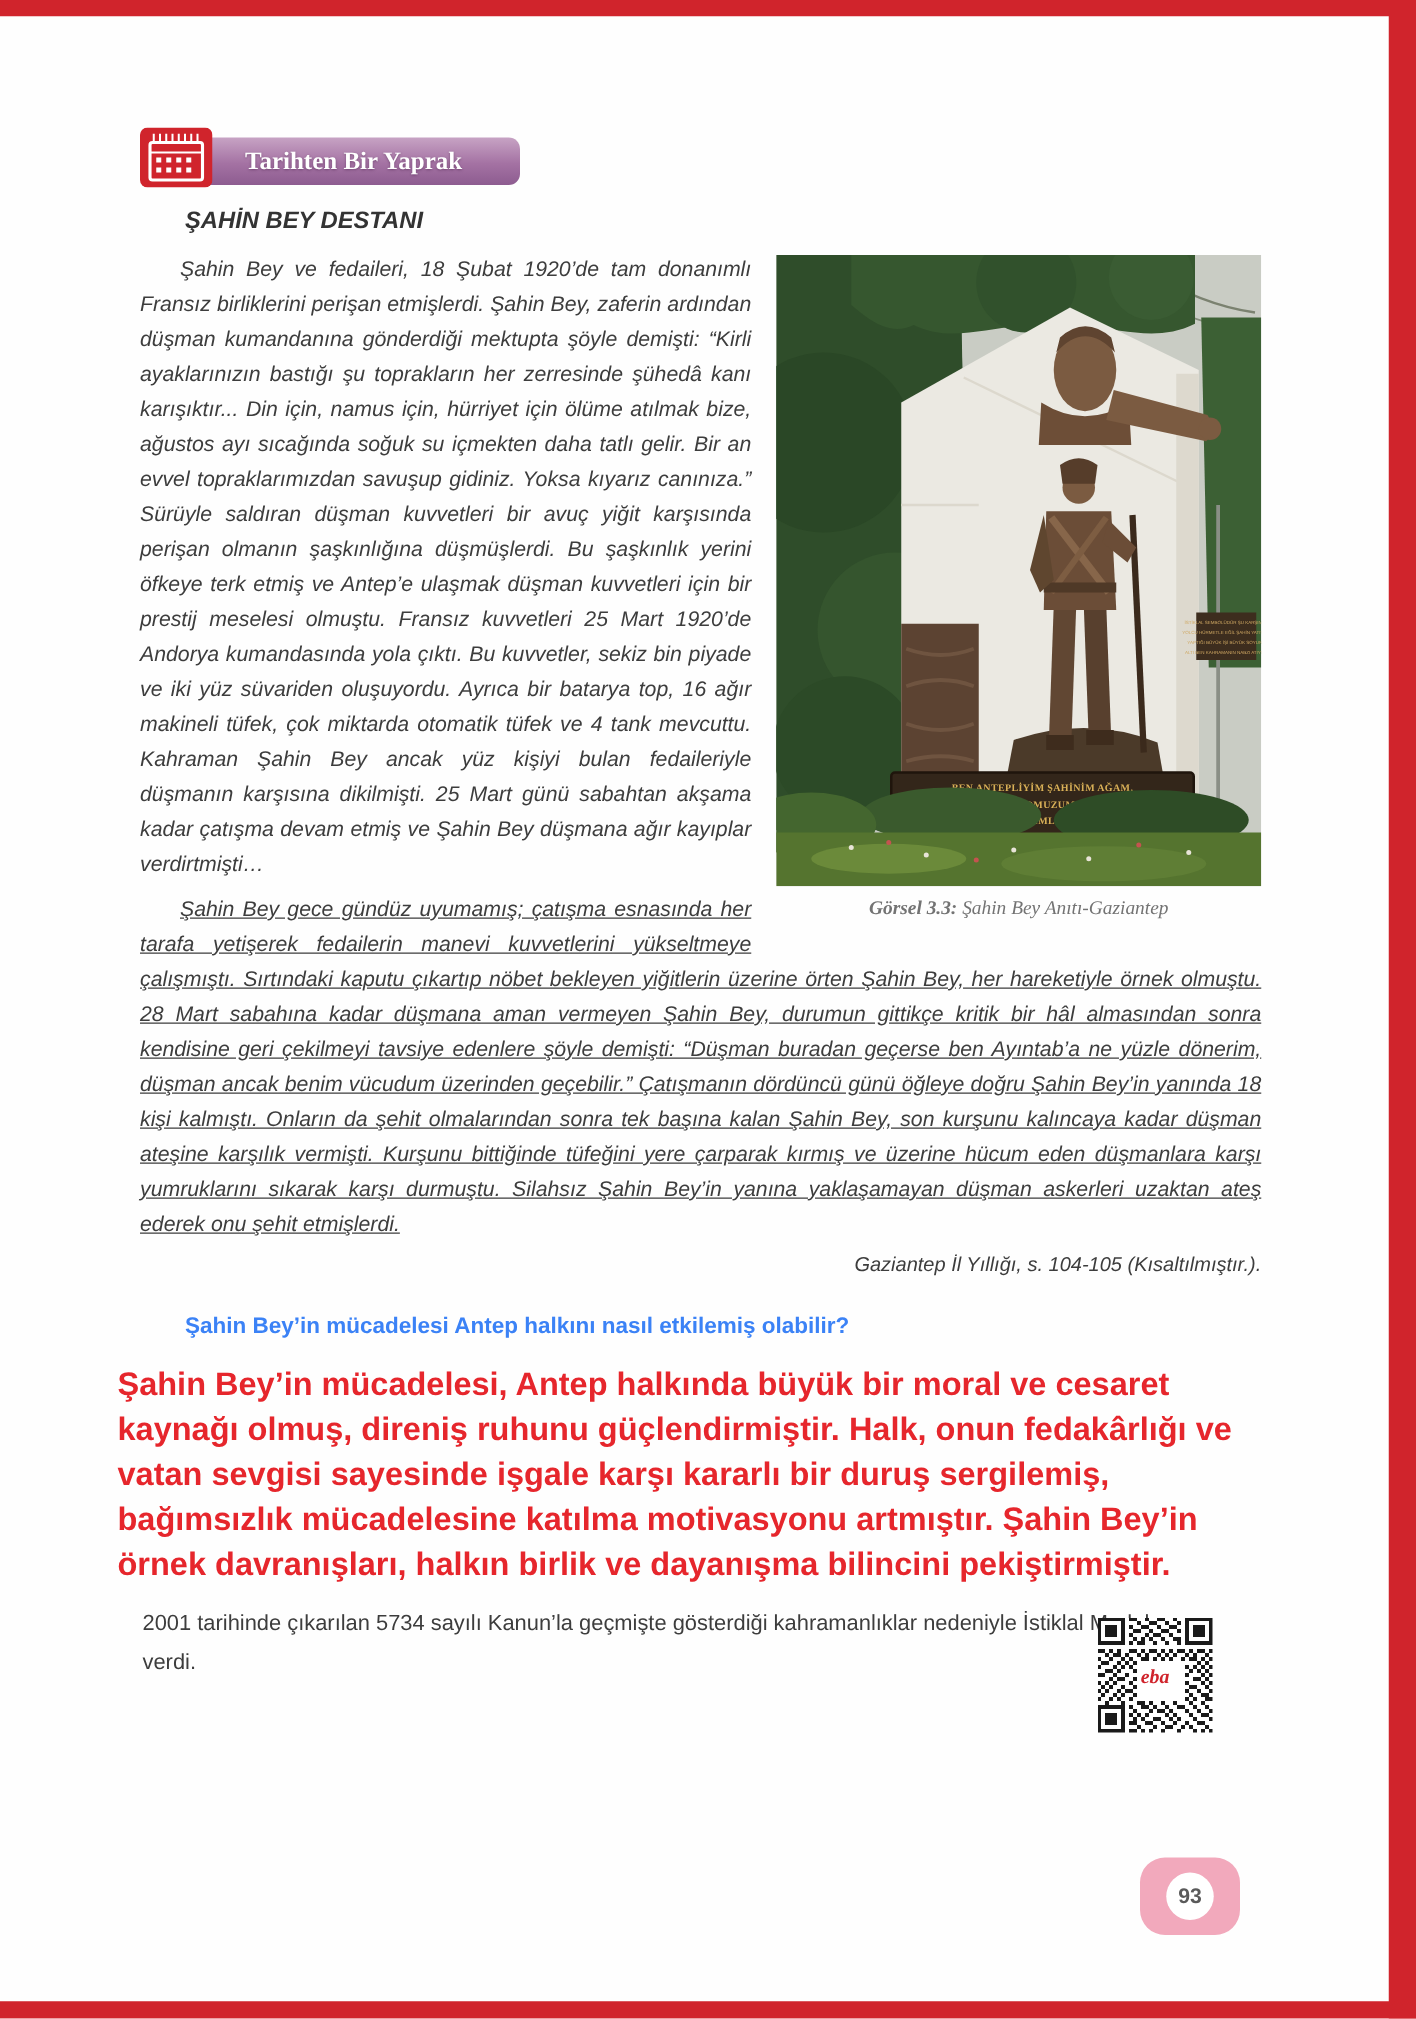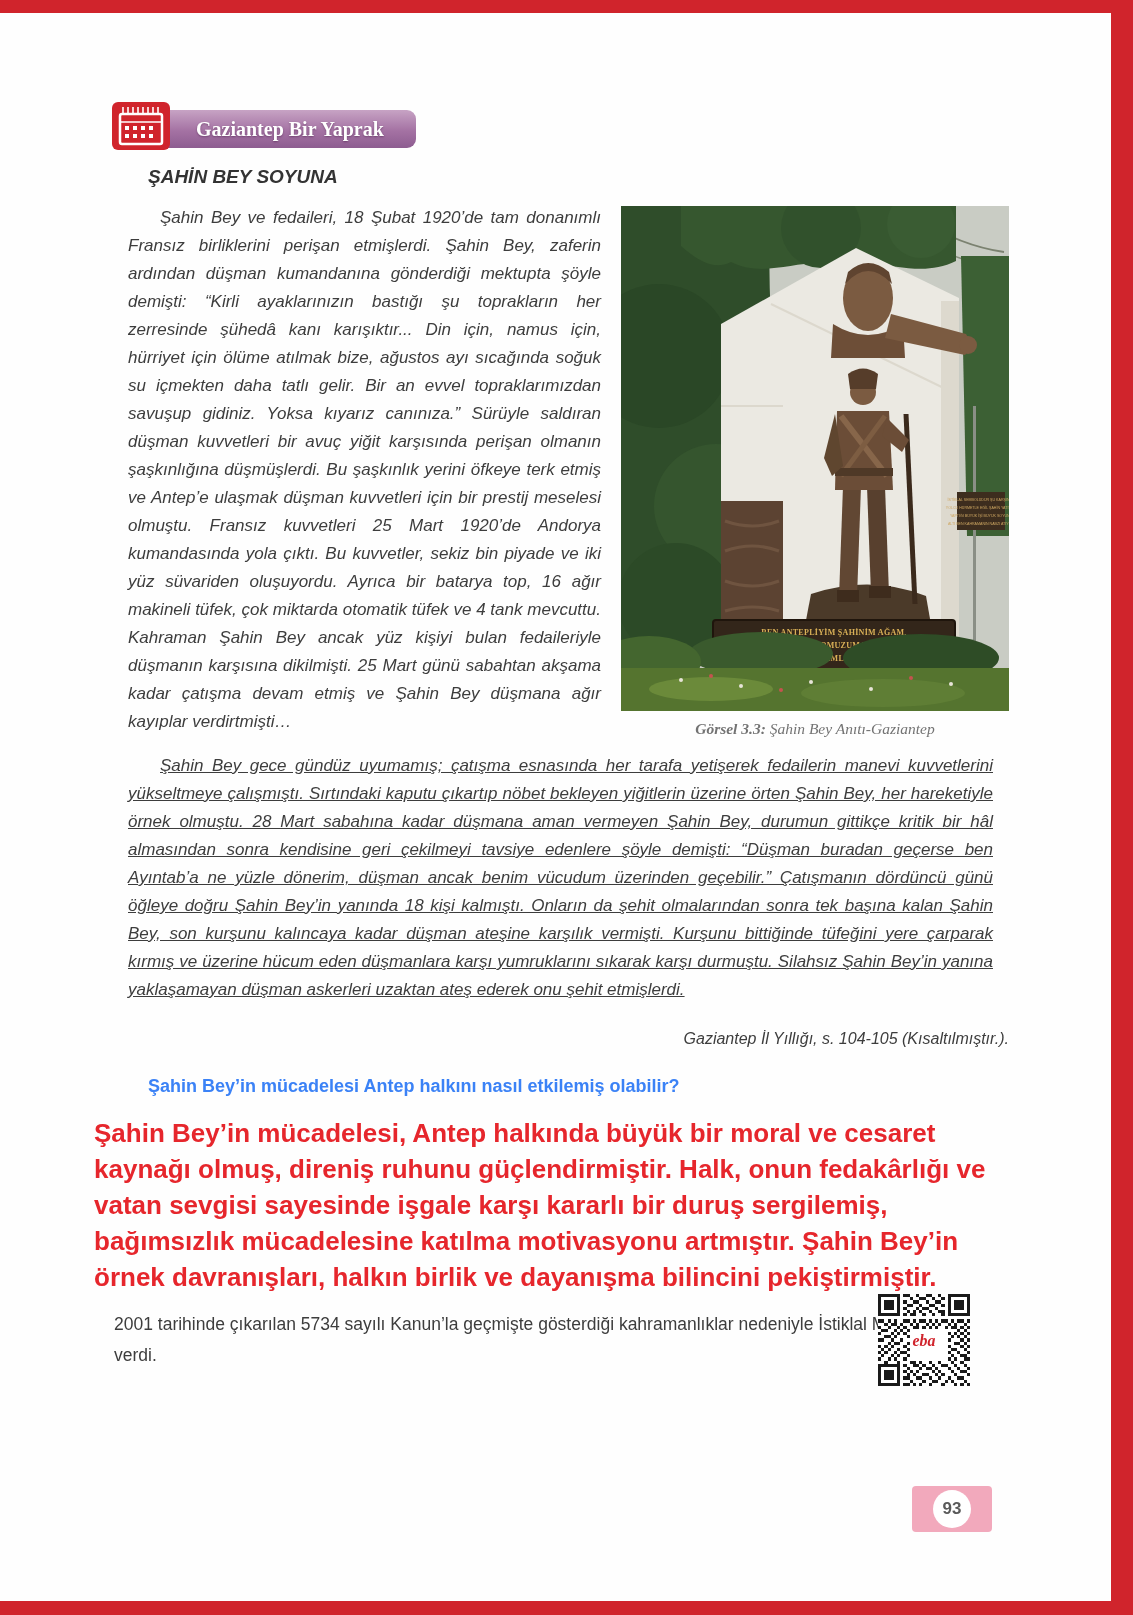--- a/index.html
+++ b/index.html
@@ -28,41 +28,41 @@
   .figure{float:right;width:388px;margin:2px 0 8px 20px;}
   .figure svg.photo{display:block;width:388px;height:505px;}
   .caption{
     text-align:center;font-family:"Liberation Serif",serif;font-size:15.5px;
     color:#737373;margin-top:9px;font-style:italic;
   }
   .caption .cap-label{font-weight:bold;}
 
   .body-par{
     font-style:italic;font-size:17px;line-height:28px;text-align:justify;
-    text-indent:32px;margin:16px;
+    text-indent:32px;margin:0;
   }
   .body-par + .body-par{margin-top:8px;text-decoration:underline;}
 
   .attribution{text-align:right;font-style:italic;font-size:16px;margin:10px 0 0;}
 
   .question{font-weight:bold;font-size:18px;color:#3b82f6;margin:28px 0 0 36px;}
 
   .answer{
     color:#e6262c;font-weight:bold;font-size:26px;line-height:36px;
     margin:18px 0 0 -18px;width:930px;
   }
 
   .closing{font-size:17.5px;line-height:31px;margin:14px 0 0 2px;width:880px;}
 
   .qr-block{position:absolute;left:878px;top:1294px;width:92px;height:92px;}
   .qr-block svg{display:block;width:92px;height:92px;}
 
   .page-tab{
-    position:absolute;left:912px;top:1486px;width:80px;height:46px;
-    background:#f2a9bc;border-radius:4px;
+    position:absolute;left:912px;top:1486px;width:80px;height:62px;
+    background:#f2a9bc;border-radius:20px;
     display:flex;align-items:center;justify-content:center;
   }
   .page-num{
     width:38px;height:38px;border-radius:50%;background:#ffffff;
     display:flex;align-items:center;justify-content:center;
     font-weight:bold;font-size:17px;color:#5a5a5a;
   }
   .clear{clear:both;}
 </style>
 </head>
@@ -71,21 +71,21 @@
 <div class="page">
 
   <div class="border-top"></div>
   <div class="border-right"></div>
   <div class="border-bottom"></div>
 
   <div class="content">
 
     <div class="badge-row">
       <div class="badge">
-        <span>Gaziantep Bir Yaprak</span>
+        <span>Tarihten Bir Yaprak</span>
       </div>
       <svg class="badge-icon" viewBox="0 0 58 48" aria-hidden="true">
         <rect width="58" height="48" rx="6" fill="#d0242c"></rect>
         <g stroke="#ffffff" stroke-width="1.6">
           <line x1="11" y1="5" x2="11" y2="12"></line>
             <line x1="16" y1="5" x2="16" y2="12"></line>
           <line x1="21" y1="5" x2="21" y2="12"></line>
             <line x1="26" y1="5" x2="26" y2="12"></line>
           <line x1="31" y1="5" x2="31" y2="12"></line>
             <line x1="36" y1="5" x2="36" y2="12"></line>
@@ -100,21 +100,21 @@
           <rect x="29" y="24" width="4" height="4"></rect>
             <rect x="37" y="24" width="4" height="4"></rect>
           <rect x="13" y="32" width="4" height="4"></rect>
             <rect x="21" y="32" width="4" height="4"></rect>
           <rect x="29" y="32" width="4" height="4"></rect>
             <rect x="37" y="32" width="4" height="4"></rect>
         </g>
       </svg>
     </div>
 
-    <h2 class="title">ŞAHİN BEY SOYUNA</h2>
+    <h2 class="title">ŞAHİN BEY DESTANI</h2>
 
     <div class="article-body">
 
       <div class="figure">
         <svg class="photo" viewBox="0 0 388 505" aria-hidden="true">
 
           <rect width="388" height="505" fill="#c9ccc4"></rect>
           <path d="M295,12 q45,28 88,34" stroke="#7b8270" stroke-width="2" fill="none"></path>
           <path d="M310,40 q35,18 70,20" stroke="#868d7c" stroke-width="1.5" fill="none"></path>
 

